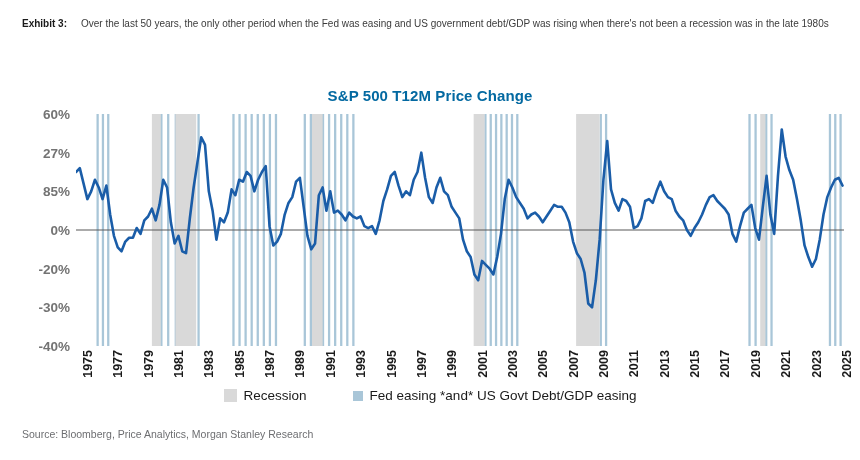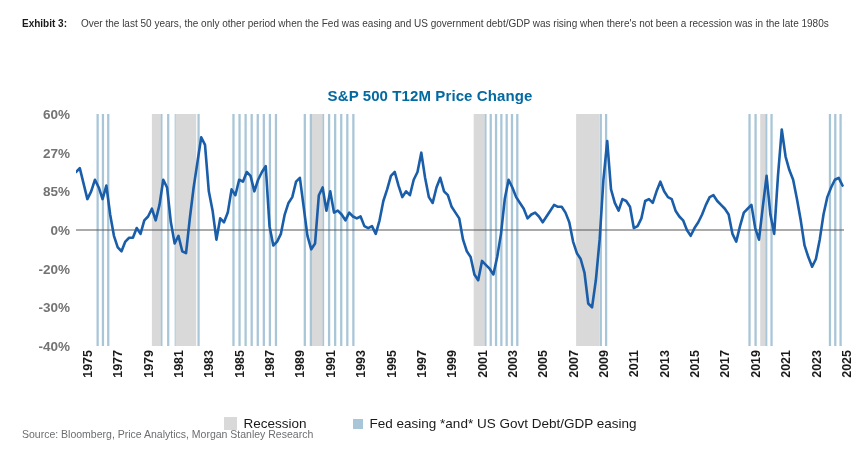--- a/index.html
+++ b/index.html
@@ -105,21 +105,20 @@
     position: absolute;
     left: 0;
     top: 388px;
     width: 860px;
     display: flex;
     justify-content: center;
     align-items: center;
     gap: 46px;
     font-size: 13.5px;
     color: #1a1a1a;
-    margin-top: 28px;
   }
   #legend .legend-item {
     display: flex;
     align-items: center;
     gap: 7px;
     white-space: nowrap;
   }
   #legend .swatch {
     display: inline-block;
     width: 13px;

